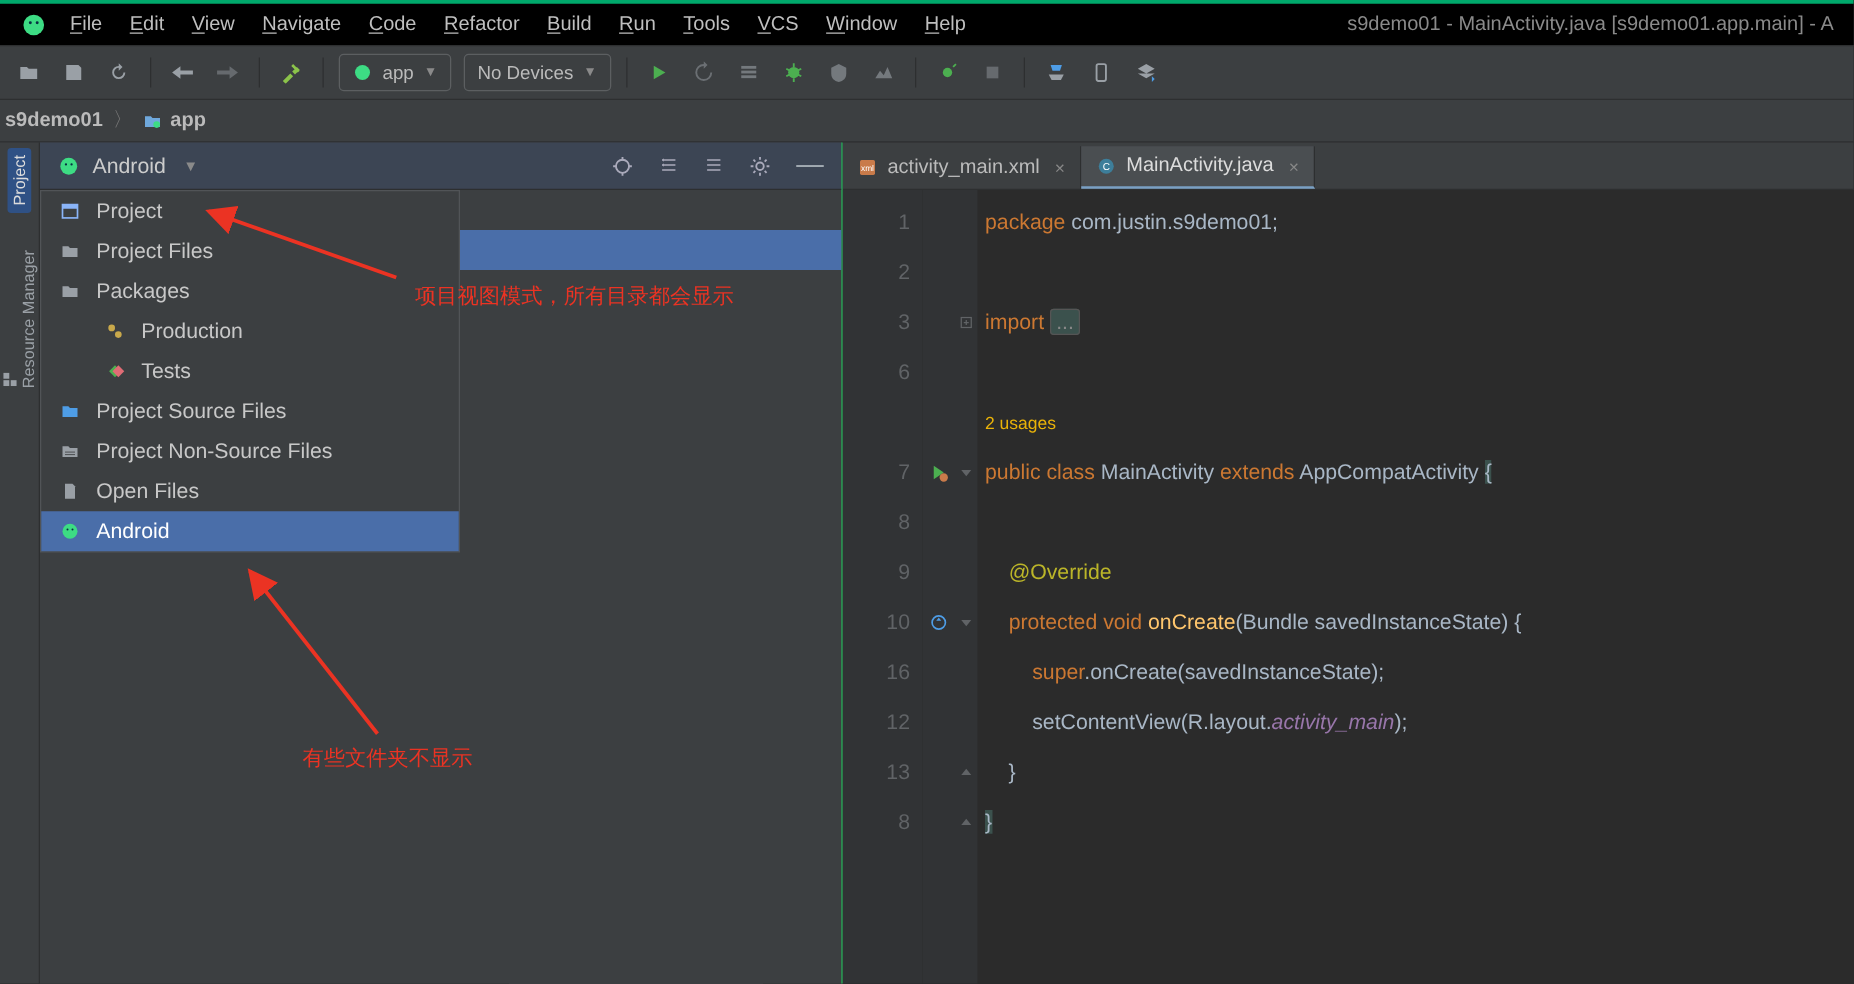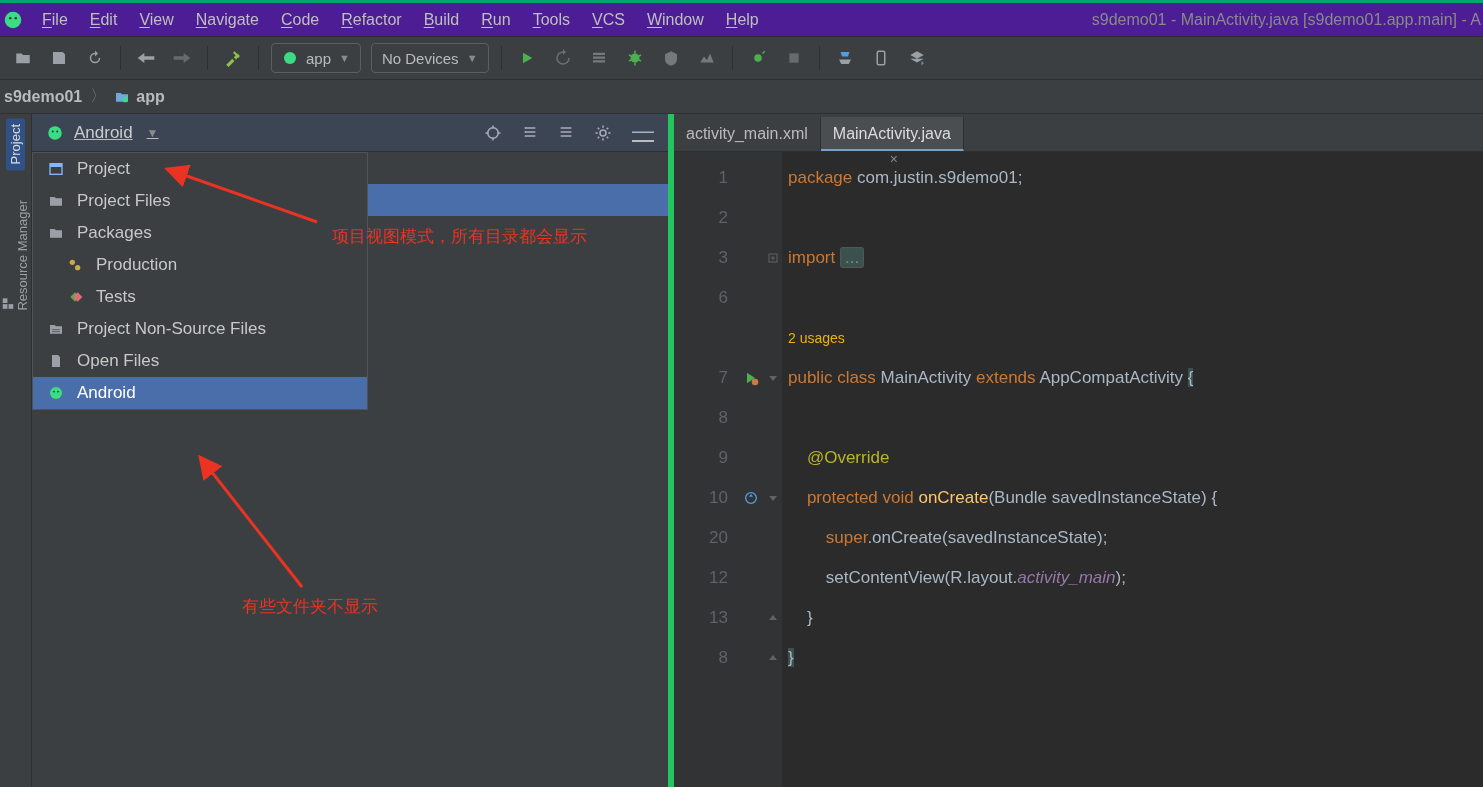--- a/index.html
+++ b/index.html
@@ -1,18 +1,18 @@
 <!DOCTYPE html>
 <html><head>
 <meta charset="utf-8">
 <style>
 *{margin:0;padding:0;box-sizing:border-box;font-family:"Segoe UI",Arial,sans-serif;}
 html,body{width:1483px;height:787px;background:#2b2b2b;color:#bbb;overflow:hidden;}
 
-.menu-bar{height:36px;background:#4c1d95;border-top:3px solid #00a86b;display:flex;align-items:center;padding:0 2px;font-size:16px;color:#bfbfbf;}
+.menu-bar{height:36px;background:#000000;border-top:3px solid #00a86b;display:flex;align-items:center;padding:0 16px;font-size:16px;color:#bfbfbf;}
 .menu-bar .logo{width:22px;height:22px;margin-right:18px;}
 .menu-bar .menu-item{margin-right:22px;cursor:pointer;}
 .menu-bar .menu-item u{text-decoration:underline;text-underline-offset:2px;}
 .menu-bar .title-path{margin-left:auto;color:#8a8a8a;white-space:nowrap;overflow:hidden;}
 
 .toolbar{height:44px;background:#3c3f41;border-top:1px solid #2d2f30;border-bottom:1px solid #2d2f30;display:flex;align-items:center;padding:0 10px;gap:10px;}
 .tb-btn{width:26px;height:26px;display:flex;align-items:center;justify-content:center;color:#9aa0a6;cursor:pointer;}
 .tb-sep{width:1px;height:24px;background:#2d2f30;margin:0 2px;}
 .combo{height:30px;background:#3c3f41;border:1px solid #5c5f61;border-radius:4px;display:flex;align-items:center;padding:0 10px;color:#bbb;font-size:15px;cursor:pointer;gap:8px;}
 .combo .chev{color:#8a8a8a;font-size:11px;}
@@ -20,40 +20,40 @@
 .hammer svg path{fill:#8bc34a;}
 
 .breadcrumb{height:34px;background:#3c3f41;border-bottom:1px solid #2d2f30;display:flex;align-items:center;padding:0 4px;font-size:16px;color:#bbb;}
 .breadcrumb .crumb{display:flex;align-items:center;gap:6px;}
 .breadcrumb .sep{color:#777;margin:0 8px;}
 
 .main{display:flex;height:calc(787px - 36px - 44px - 34px);}
 .left-gutter{width:32px;background:#3c3f41;border-right:1px solid #2d2f30;display:flex;flex-direction:column;align-items:center;padding-top:4px;gap:24px;}
 .left-gutter .vlabel{writing-mode:vertical-rl;transform:rotate(180deg);font-size:13px;color:#9aa0a6;cursor:pointer;padding:6px 0;}
 .left-gutter .vlabel.active{background:#2f5185;color:#dcdcdc;border-radius:3px;padding:6px 2px;}
-.proj-panel{width:642px;background:#3c3f41;border-right:6px solid #22c55e;display:flex;flex-direction:column;position:relative;text-decoration:underline;}
+.proj-panel{width:642px;background:#3c3f41;border-right:1px solid #22c55e;display:flex;flex-direction:column;position:relative;}
 .proj-header{height:38px;background:#3c4554;display:flex;align-items:center;padding:0 14px;color:#ccc;font-size:17px;border-bottom:1px solid #2d2f30;}
 .proj-header .chev{margin-left:14px;color:#8a8a8a;font-size:12px;}
 .proj-header .tools{margin-left:auto;display:flex;gap:20px;color:#a8b0b8;}
 .proj-header .tools span{cursor:pointer;}
 .proj-tree{position:relative;flex:1;background:#3c3f41;}
 .dropdown{position:absolute;left:0;top:0;width:336px;background:#3c3f41;border:1px solid #515457;z-index:10;font-size:17px;color:#c8c8c8;}
 .dropdown .dd-item{height:32px;display:flex;align-items:center;padding:0 14px;gap:12px;cursor:pointer;}
-.dropdown .dd-item.indent{padding-left:33px;}
+.dropdown .dd-item.indent{padding-left:50px;}
 .dropdown .dd-item.selected{background:#4a6ea9;color:#fff;}
 .dropdown .dd-item .ic{width:18px;height:18px;display:flex;align-items:center;justify-content:center;}
 .tree-row-sel{position:absolute;left:336px;top:32px;right:0;height:32px;background:#4a6ea9;}
 .annot{position:absolute;color:#eb3323;font-size:17px;line-height:1.5;z-index:20;pointer-events:none;}
 .annot.a1{left:300px;top:72px;}
 .annot.a2{left:210px;top:442px;}
 .arrow{position:absolute;z-index:15;pointer-events:none;}
 
 .editor{flex:1;display:flex;flex-direction:column;background:#2b2b2b;}
 .tabs{height:38px;background:#3c3f41;border-bottom:1px solid #2d2f30;display:flex;align-items:flex-end;}
-.tab{height:34px;display:flex;align-items:center;padding:0 12px;gap:8px;font-size:16px;color:#bbb;border-right:1px solid #2d2f30;cursor:pointer;flex-direction:column;}
+.tab{height:34px;display:flex;align-items:center;padding:0 12px;gap:8px;font-size:16px;color:#bbb;border-right:1px solid #2d2f30;cursor:pointer;}
 .tab.active{background:#4a4e51;border-bottom:2px solid #7aa0c4;color:#dcdcdc;}
 .tab .close{color:#888;font-size:14px;margin-left:4px;cursor:pointer;}
 .code-area{flex:1;display:flex;font-family:"JetBrains Mono","Consolas",monospace;font-size:17px;line-height:40px;}
 .gutter-num{width:64px;background:#313335;color:#606366;text-align:right;padding:6px 10px 0 0;}
 .gutter-num div{height:40px;}
 .gutter-ic{width:26px;background:#313335;padding-top:6px;}
 .gutter-ic div{height:40px;display:flex;align-items:center;justify-content:center;}
 .fold-gutter{width:18px;background:#313335;padding-top:6px;}
 .fold-gutter div{height:40px;display:flex;align-items:center;justify-content:center;color:#606366;font-size:11px;}
 .code{flex:1;padding:6px 0 0 6px;color:#a9b7c6;white-space:pre;}
@@ -302,20 +302,28 @@
               <svg width="16" height="16" viewBox="0 0 24 24">
                 <rect x="7" y="7" width="10" height="10" transform="rotate(45 12 12)" fill="#4caf50"></rect>
                 <rect x="11" y="7" width="10" height="10" transform="rotate(45 16 12)" fill="#e06c75"></rect>
               </svg>
             </span>
             <span>Tests</span>
           </div>
           <div class="dd-item">
             <span class="ic">
               <svg width="16" height="16" viewBox="0 0 24 24">
+                <path fill="#4e9de6" d="M3 6h7l2 2h9v11H3z"></path>
+              </svg>
+            </span>
+            <span>Project Source Files</span>
+          </div>
+          <div class="dd-item">
+            <span class="ic">
+              <svg width="16" height="16" viewBox="0 0 24 24">
                 <path fill="#9aa0a6" d="M3 6h7l2 2h9v11H3z"></path>
                 <path stroke="#3c3f41" d="M6 13h12M6 16h12"></path>
               </svg>
             </span>
             <span>Project Non-Source Files</span>
           </div>
           <div class="dd-item">
             <span class="ic">
               <svg width="16" height="16" viewBox="0 0 24 24">
                 <path fill="#9aa0a6" d="M6 3h9l3 3v15H6z"></path>
@@ -382,21 +390,21 @@
       <div class="gutter-num" id="gnum">
           <div>1</div>
           <div>2</div>
           <div>3</div>
           <div>6</div>
           <div></div>
           <div>7</div>
           <div>8</div>
           <div>9</div>
           <div>10</div>
-          <div>20</div>
+          <div>16</div>
           <div>12</div>
           <div>13</div>
           <div>8</div>
         </div>
       <div class="gutter-ic" id="gic">
           <div></div>
           <div></div>
           <div></div>
           <div></div>
           <div></div>

